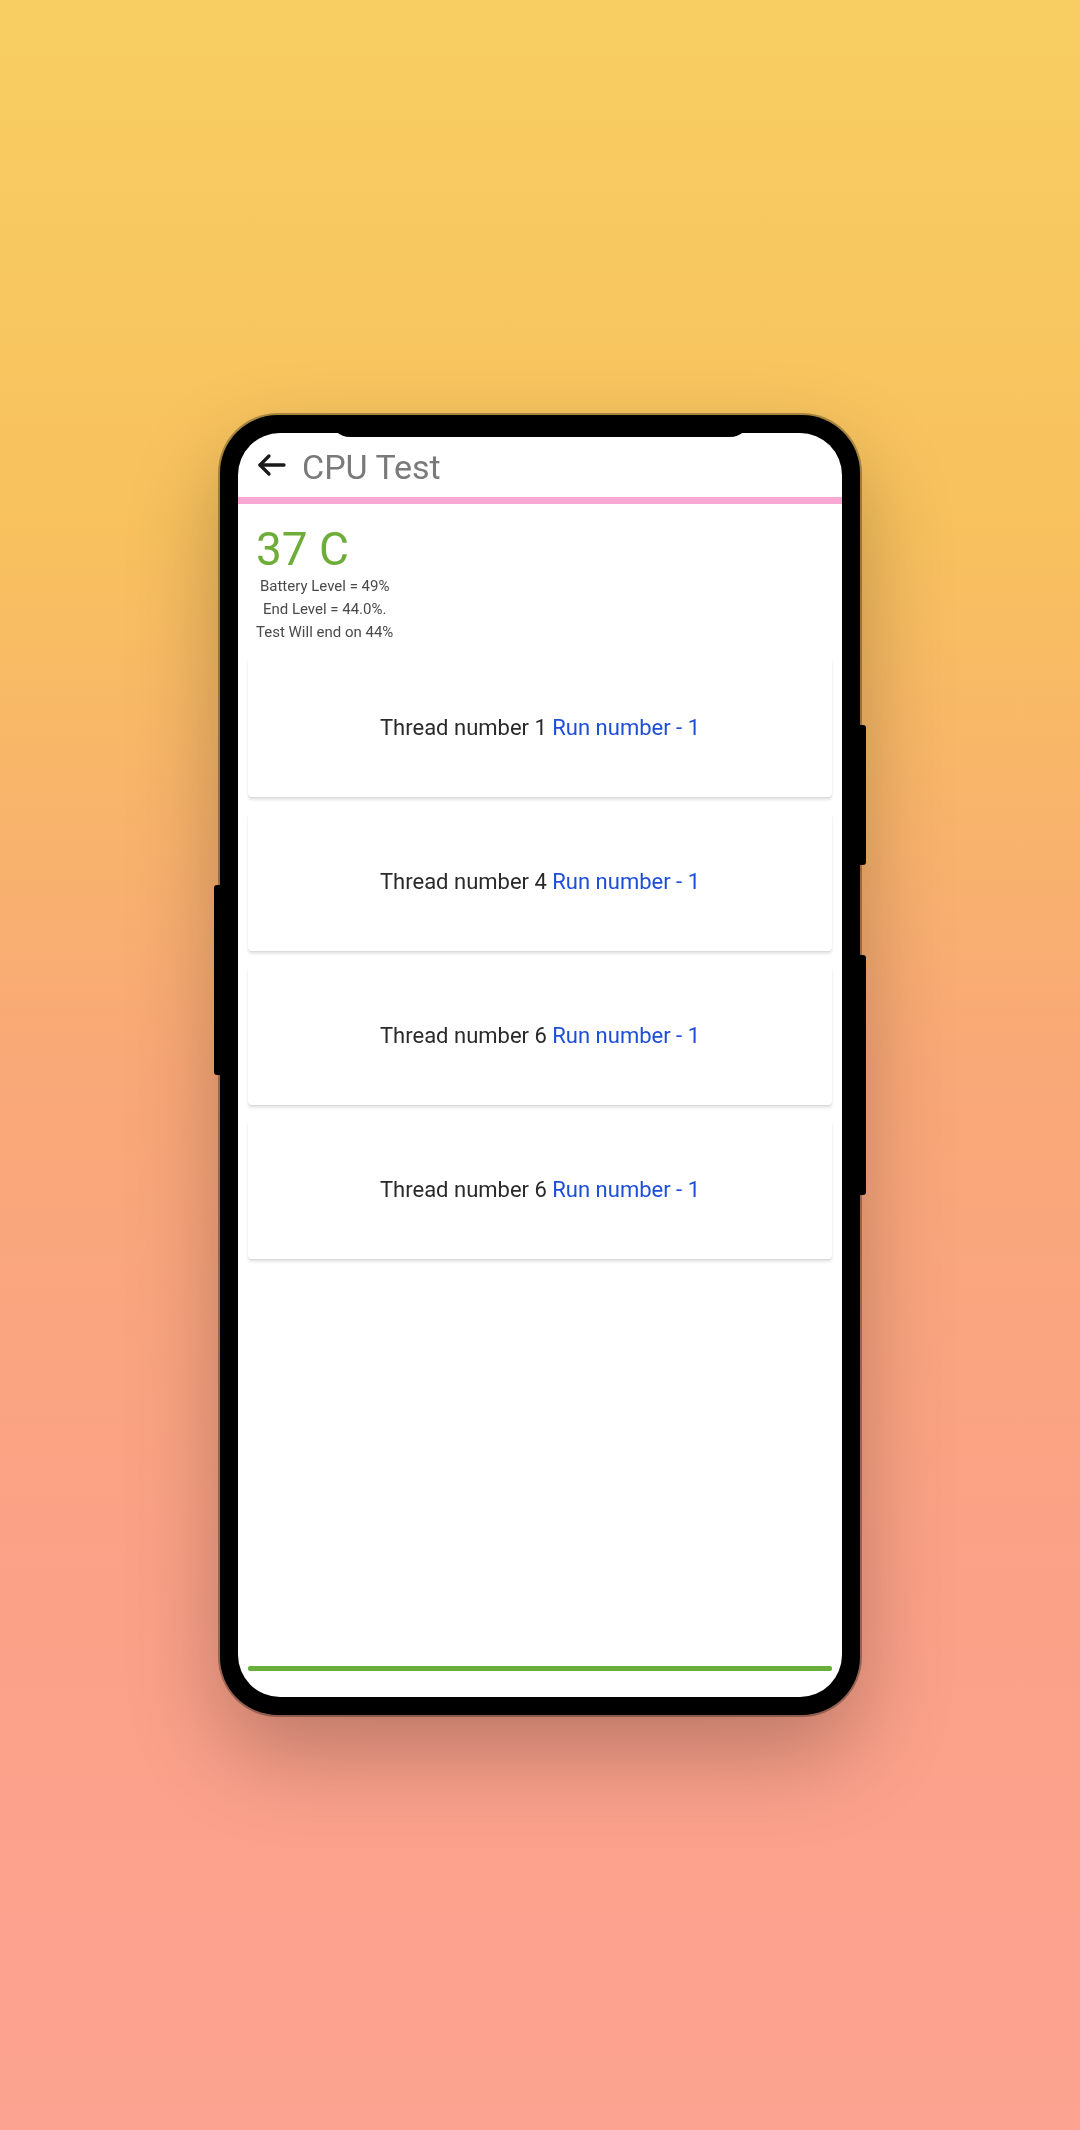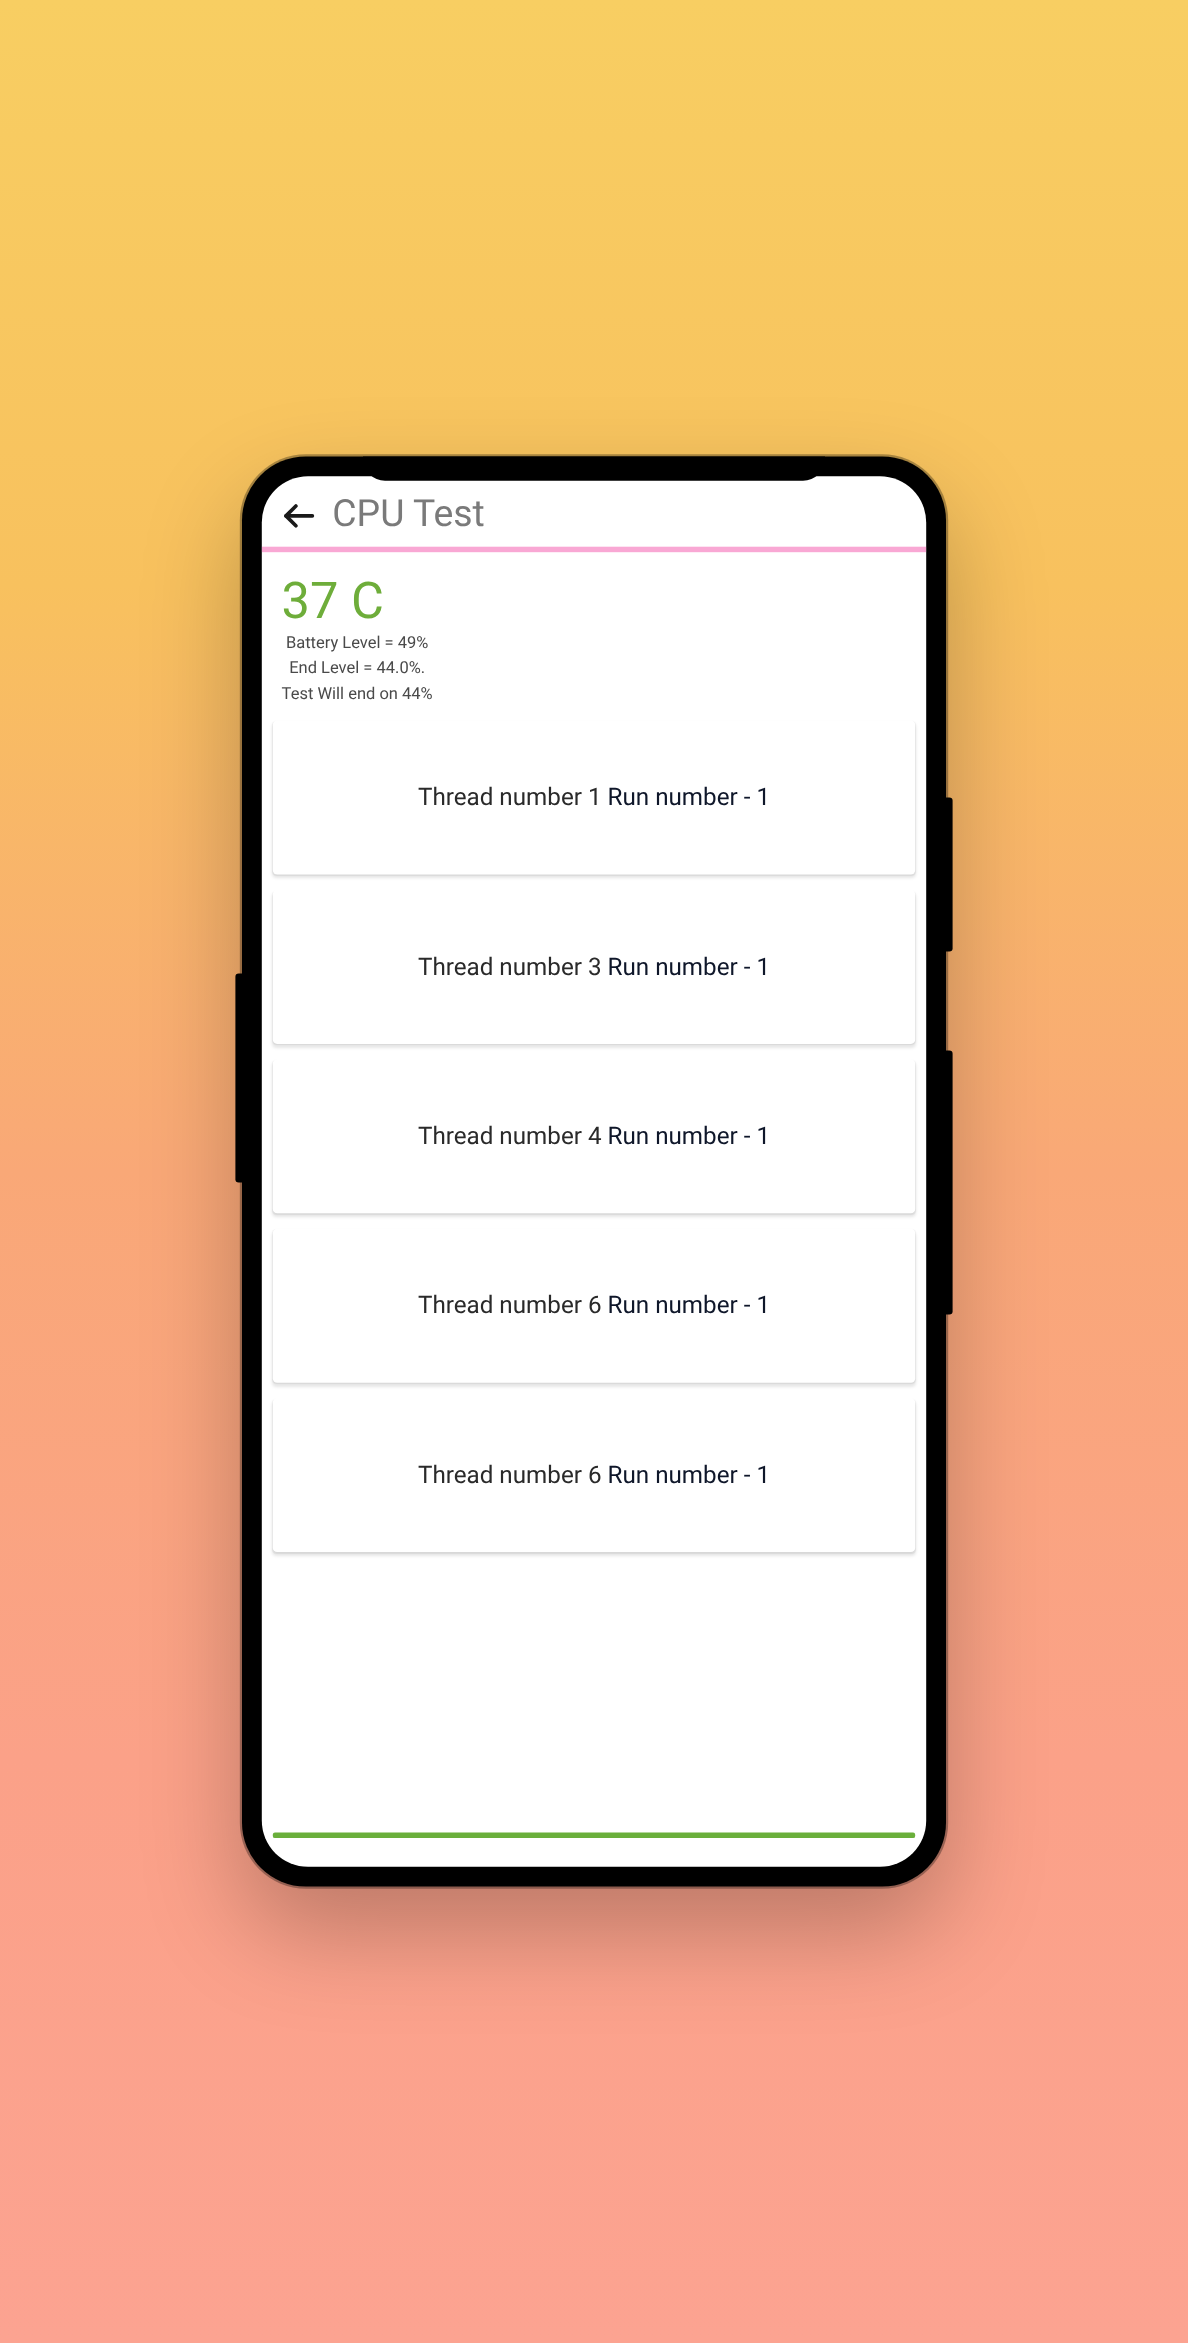--- a/index.html
+++ b/index.html
@@ -72,23 +72,23 @@
     width: 100%;
     height: 100%;
     background: #fff;
     border-radius: 42px;
     overflow: hidden;
     display: flex;
     flex-direction: column;
   }
   .app-bar {
     display: flex;
-    align-items: flex-end;
+    align-items: flex-start;
     padding: 14px 16px 10px 16px;
-    border-bottom: 5px solid #f9a8d4;
+    border-bottom: 7px solid #f9a8d4;
     gap: 12px;
   }
   .back-icon {
     width: 36px;
     height: 36px;
     display: flex;
     align-items: center;
     justify-content: center;
     cursor: pointer;
   }
@@ -141,21 +141,21 @@
     display: flex;
     align-items: center;
     justify-content: center;
     box-shadow: 0 3px 3px rgba(0,0,0,0.10), 0 1px 1px rgba(0,0,0,0.06);
   }
   .thread-text {
     font-size: 22px;
     color: #2a2a2a;
   }
   .run-text {
-    color: #0f172a;
+    color: #1d4ed8;
   }
   .bottom-area {
     padding: 0 10px 26px 10px;
   }
   .progress-bar {
     height: 5px;
     background: #6aaf3b;
     margin-top: 32px;
     border-radius: 2px;
   }
@@ -191,25 +191,20 @@
     </div>
 
     <div class="thread-list">
       <div class="thread-card">
         <div class="thread-text">
           <span>Thread number 1 </span><span class="run-text">Run number - 1</span>
         </div>
       </div>
       <div class="thread-card">
         <div class="thread-text">
-          <span>Thread number 3 </span><span class="run-text">Run number - 1</span>
-        </div>
-      </div>
-      <div class="thread-card">
-        <div class="thread-text">
           <span>Thread number 4 </span><span class="run-text">Run number - 1</span>
         </div>
       </div>
       <div class="thread-card">
         <div class="thread-text">
           <span>Thread number 6 </span><span class="run-text">Run number - 1</span>
         </div>
       </div>
       <div class="thread-card">
         <div class="thread-text">

